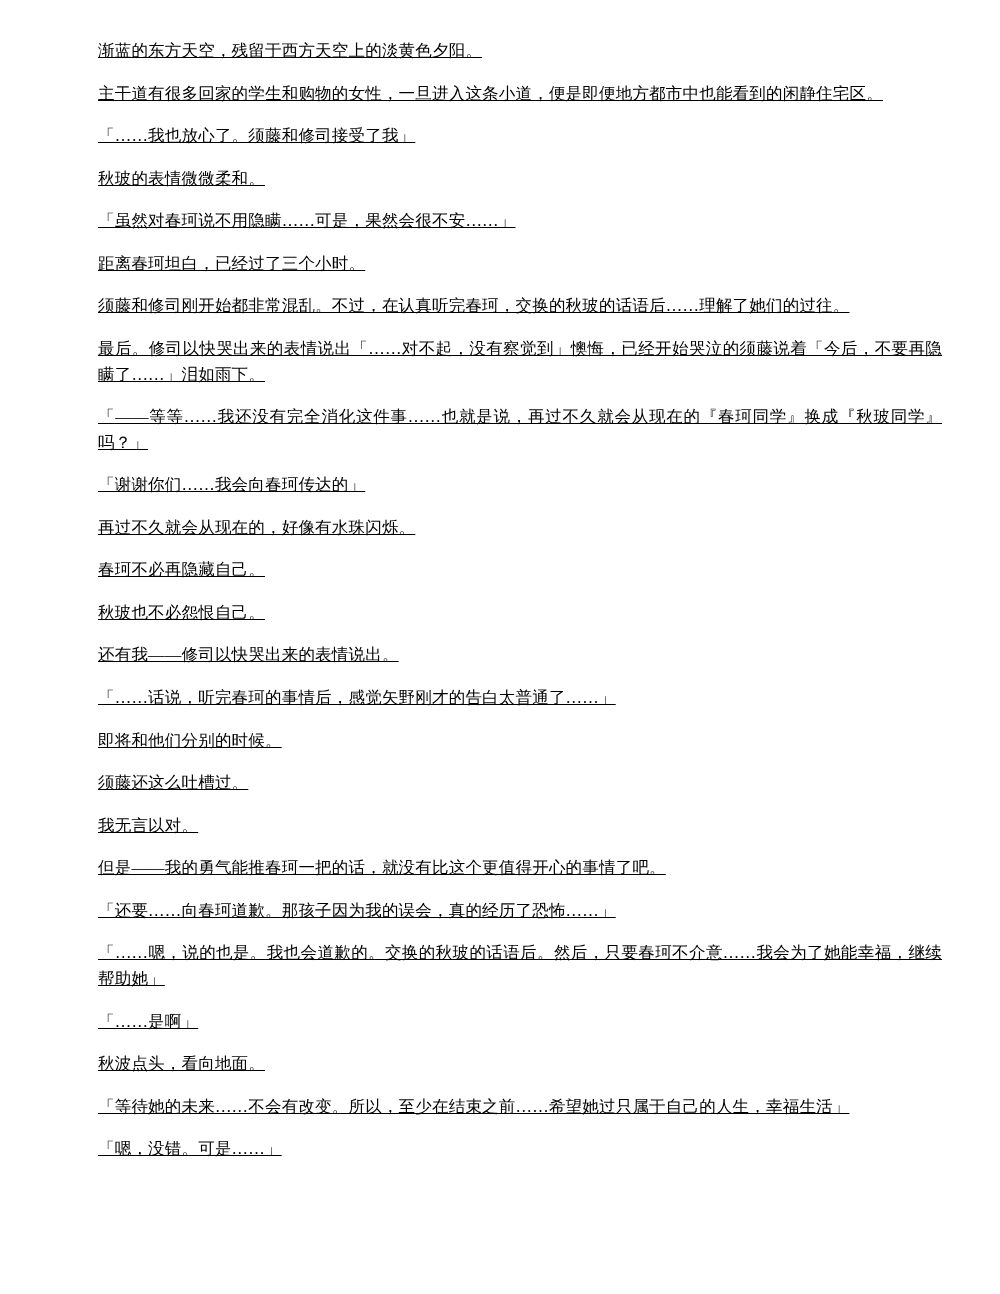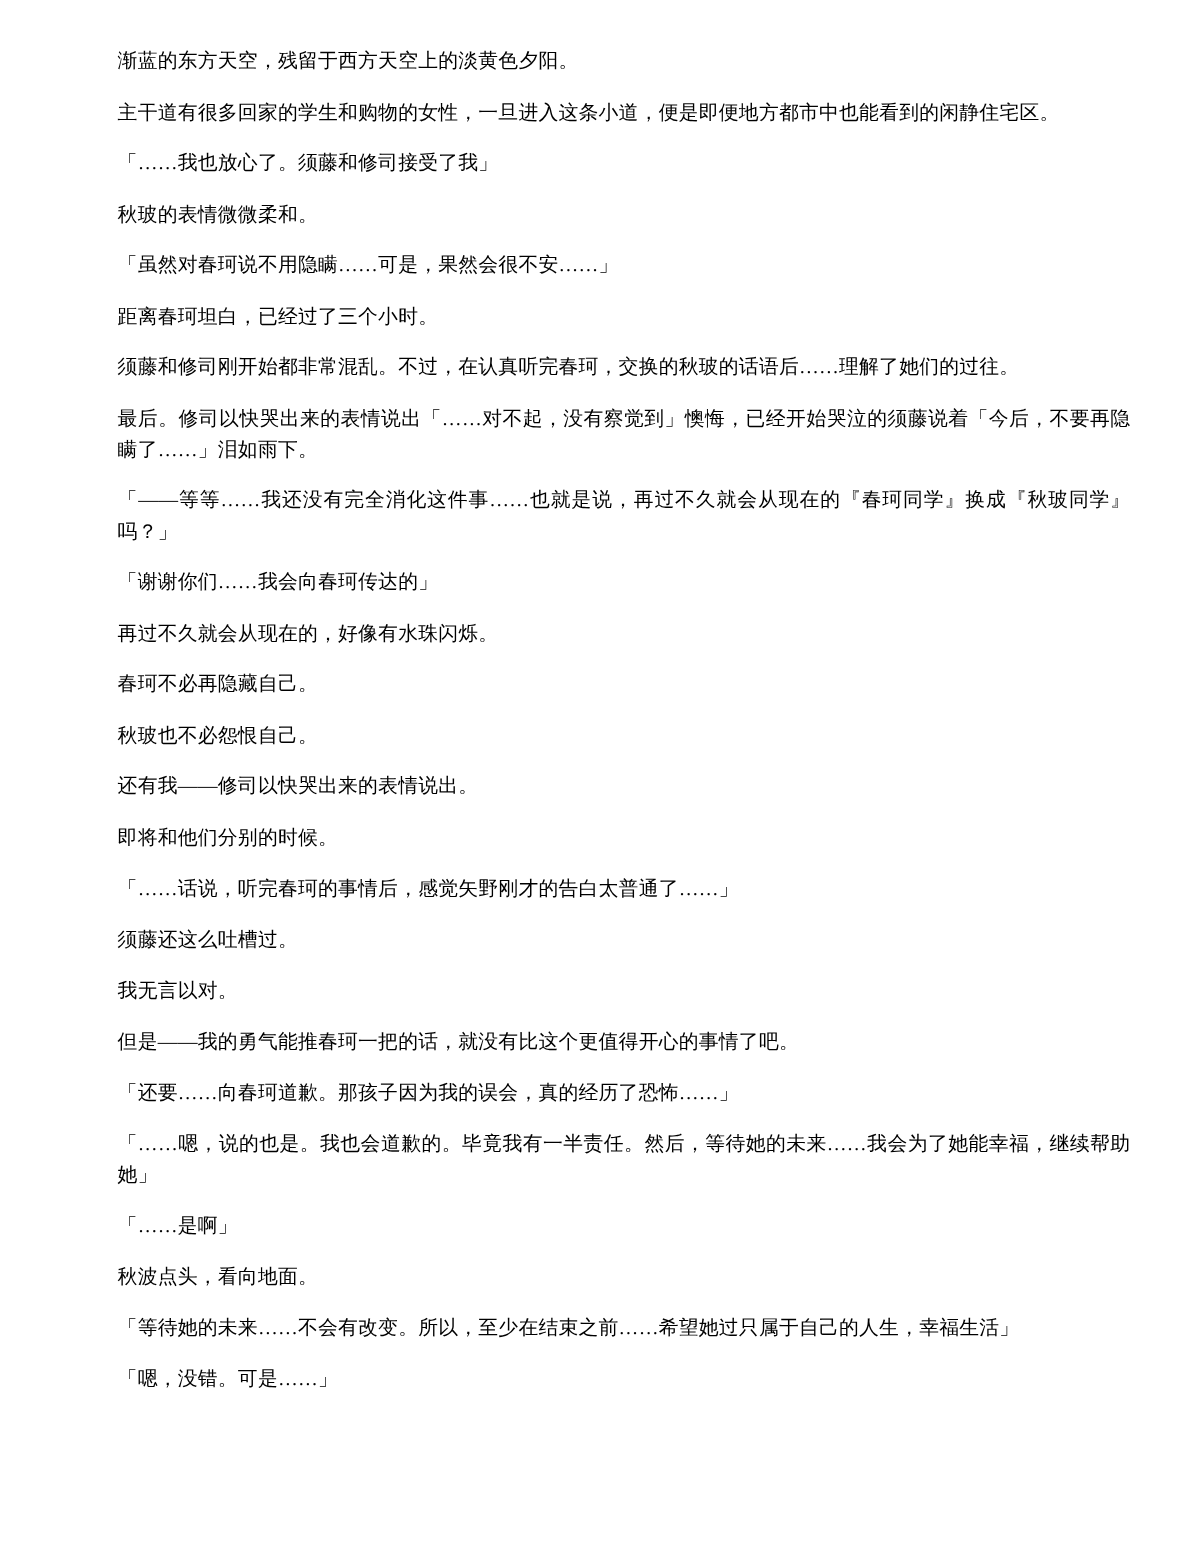--- a/index.html
+++ b/index.html
@@ -21,20 +21,21 @@
     padding: 38px 58px 30px 84px;
     background: #ffffff;
   }
   .para {
     font-size: 16.5px;
     line-height: 1.55;
     margin: 0 0 17px 0;
     text-align: justify;
     text-justify: inter-ideograph;
     letter-spacing: 0.2px;
+    text-decoration: underline;
   }
   .para.indent {
     text-indent: 0;
     padding-left: 14px;
   }
   .para.quote {
     padding-left: 14px;
     margin-top: 11px;
   }
 </style>
@@ -50,25 +51,25 @@
       <p class="para quote">「虽然对春珂说不用隐瞒……可是，果然会很不安……」</p>
       <p class="para indent">距离春珂坦白，已经过了三个小时。</p>
       <p class="para indent">须藤和修司刚开始都非常混乱。不过，在认真听完春珂，交换的秋玻的话语后……理解了她们的过往。</p>
       <p class="para indent">最后。修司以快哭出来的表情说出「……对不起，没有察觉到」懊悔，已经开始哭泣的须藤说着「今后，不要再隐瞒了……」泪如雨下。</p>
       <p class="para quote">「——等等……我还没有完全消化这件事……也就是说，再过不久就会从现在的『春珂同学』换成『秋玻同学』吗？」</p>
       <p class="para quote">「谢谢你们……我会向春珂传达的」</p>
       <p class="para indent">再过不久就会从现在的，好像有水珠闪烁。</p>
       <p class="para indent">春珂不必再隐藏自己。</p>
       <p class="para indent">秋玻也不必怨恨自己。</p>
       <p class="para indent">还有我——修司以快哭出来的表情说出。</p>
+      <p class="para quote">「……话说，听完春珂的事情后，感觉矢野刚才的告白太普通了……」</p>
       <p class="para indent">即将和他们分别的时候。</p>
-      <p class="para quote">「……话说，听完春珂的事情后，感觉矢野刚才的告白太普通了……」</p>
       <p class="para indent">须藤还这么吐槽过。</p>
       <p class="para indent">我无言以对。</p>
       <p class="para indent">但是——我的勇气能推春珂一把的话，就没有比这个更值得开心的事情了吧。</p>
       <p class="para quote">「还要……向春珂道歉。那孩子因为我的误会，真的经历了恐怖……」</p>
-      <p class="para quote">「……嗯，说的也是。我也会道歉的。毕竟我有一半责任。然后，等待她的未来……我会为了她能幸福，继续帮助她」</p>
+      <p class="para quote">「……嗯，说的也是。我也会道歉的。交换的秋玻的话语后。然后，只要春珂不介意……我会为了她能幸福，继续帮助她」</p>
       <p class="para quote">「……是啊」</p>
       <p class="para indent">秋波点头，看向地面。</p>
       <p class="para quote">「等待她的未来……不会有改变。所以，至少在结束之前……希望她过只属于自己的人生，幸福生活」</p>
       <p class="para quote">「嗯，没错。可是……」</p>
     </div>
 </div>
 
 </body></html>

